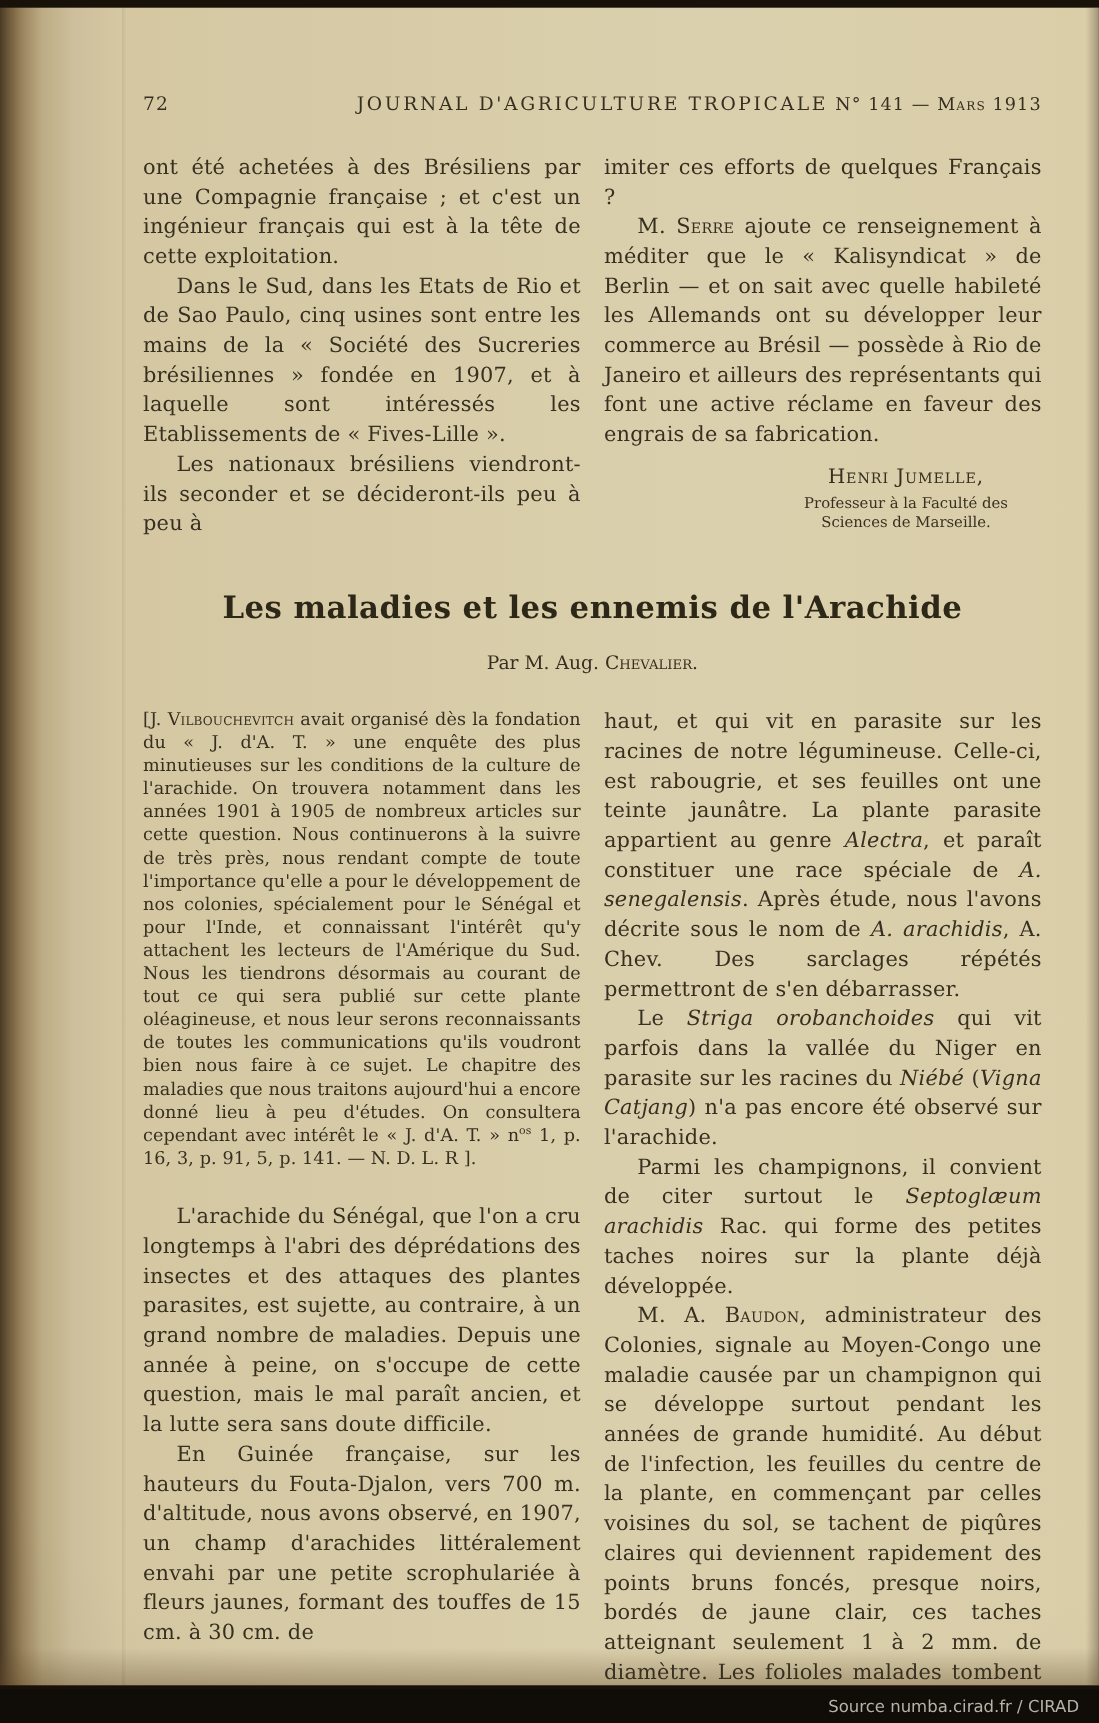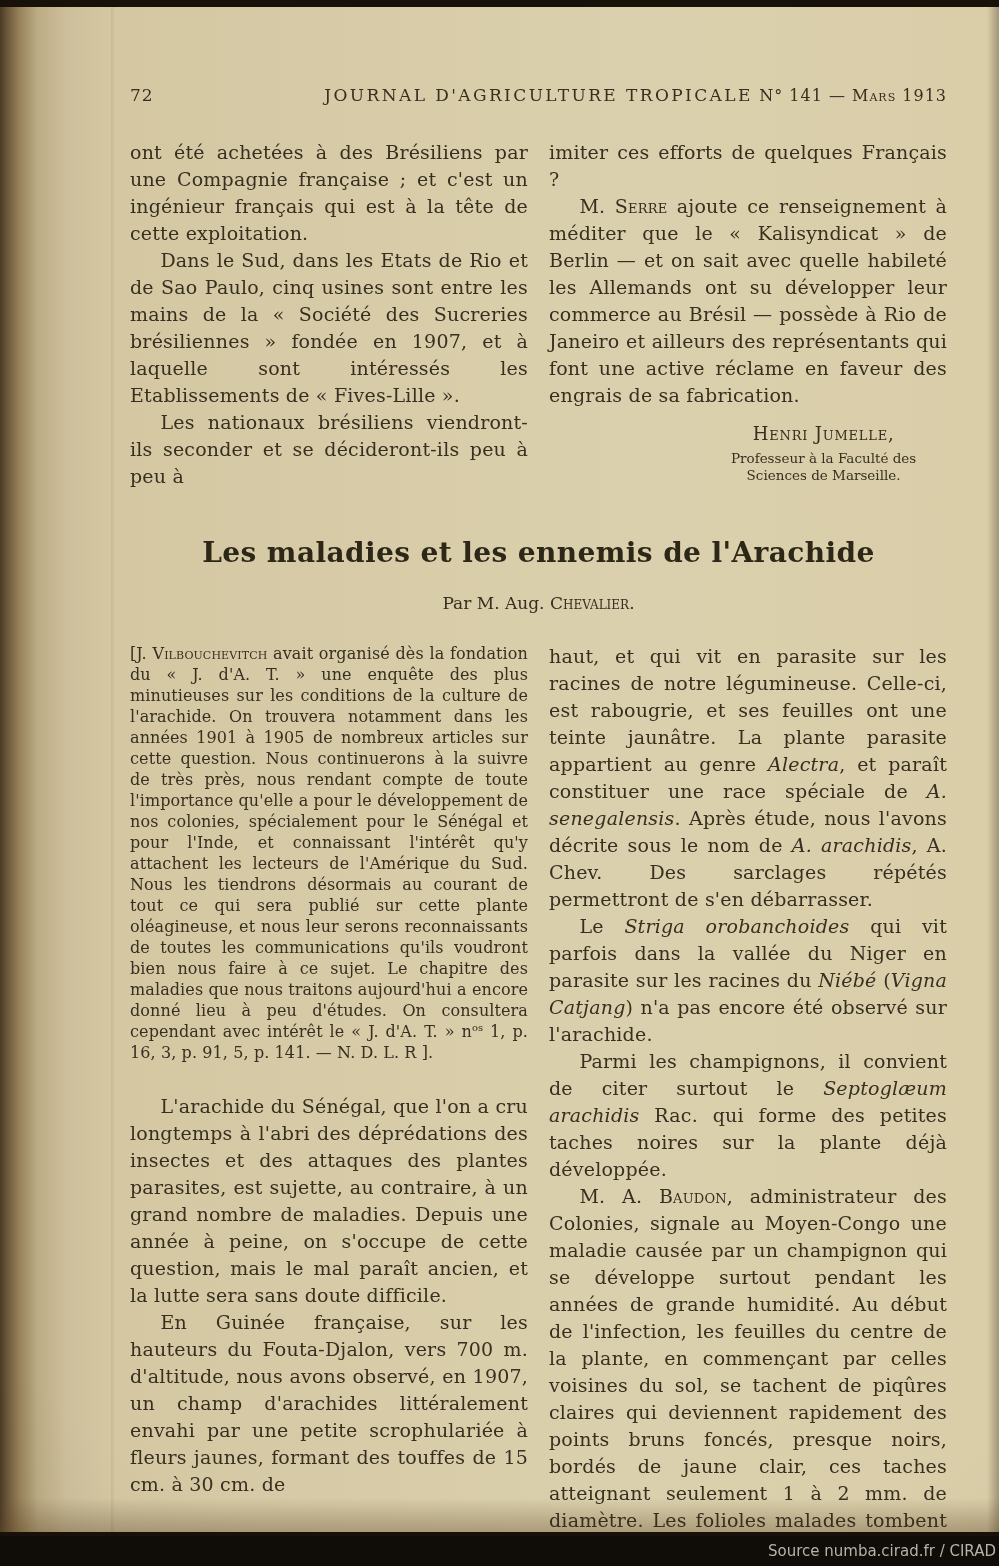--- a/index.html
+++ b/index.html
@@ -67,21 +67,21 @@
     margin:46px 0 0 0;text-align:center;
     font-size:28px;font-weight:bold;letter-spacing:0.4px;color:#2d2718;
   }
   .byline{margin-top:24px;text-align:center;font-size:17px;}
   .article-body{margin-top:30px;}
   
   .source-bar{
     position:absolute;left:0;right:0;bottom:0;height:30px;
     background:var(--footer-bg);
     display:flex;align-items:center;justify-content:flex-end;
-    padding-right:3px;
+    padding-right:18px;
     font-family:"DejaVu Sans","Liberation Sans",sans-serif;
     font-size:15px;color:var(--footer-text);
   }
 </style>
 </head>
 <body>
 
 <div class="scan">
   <div class="paper">
 

